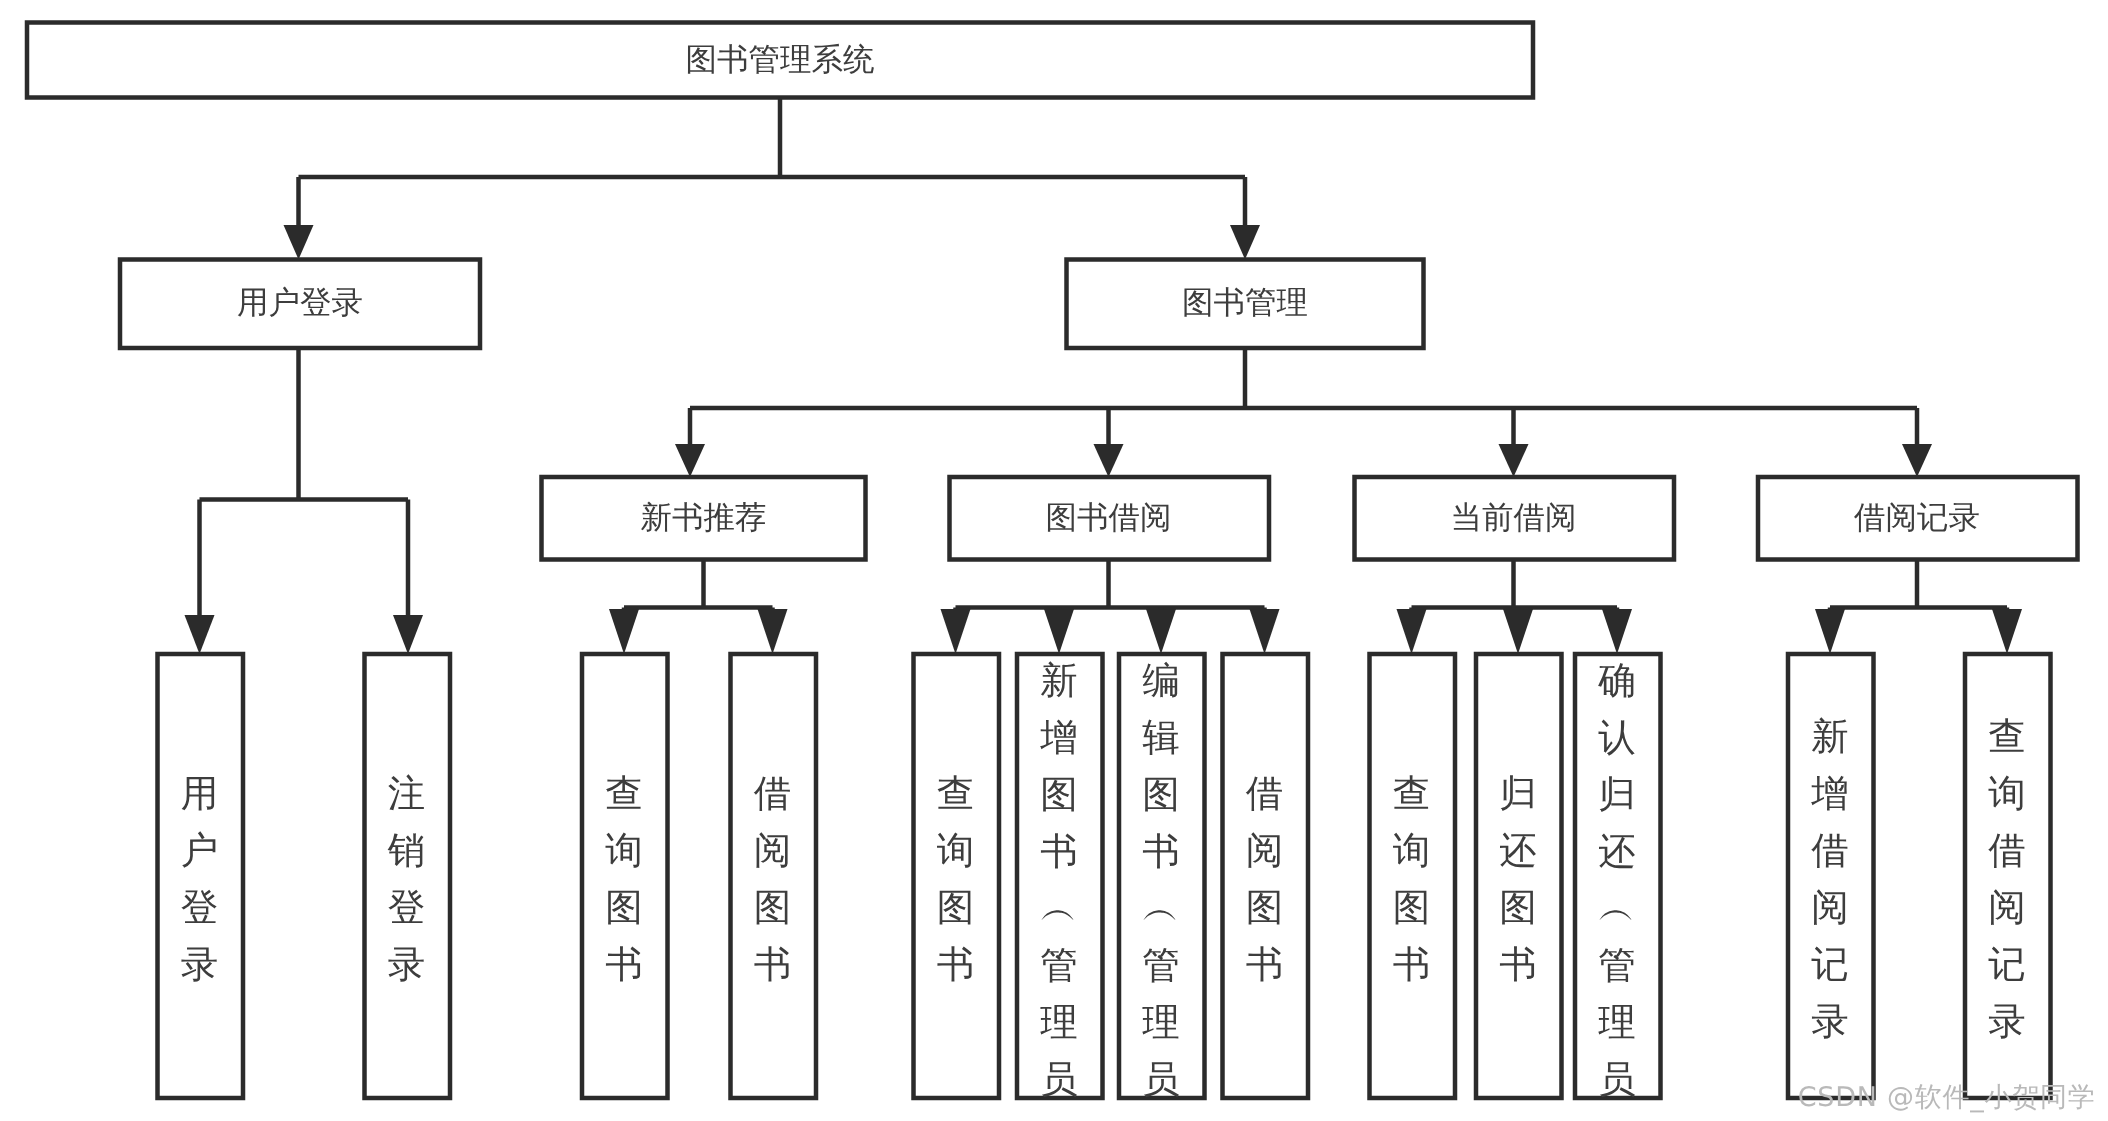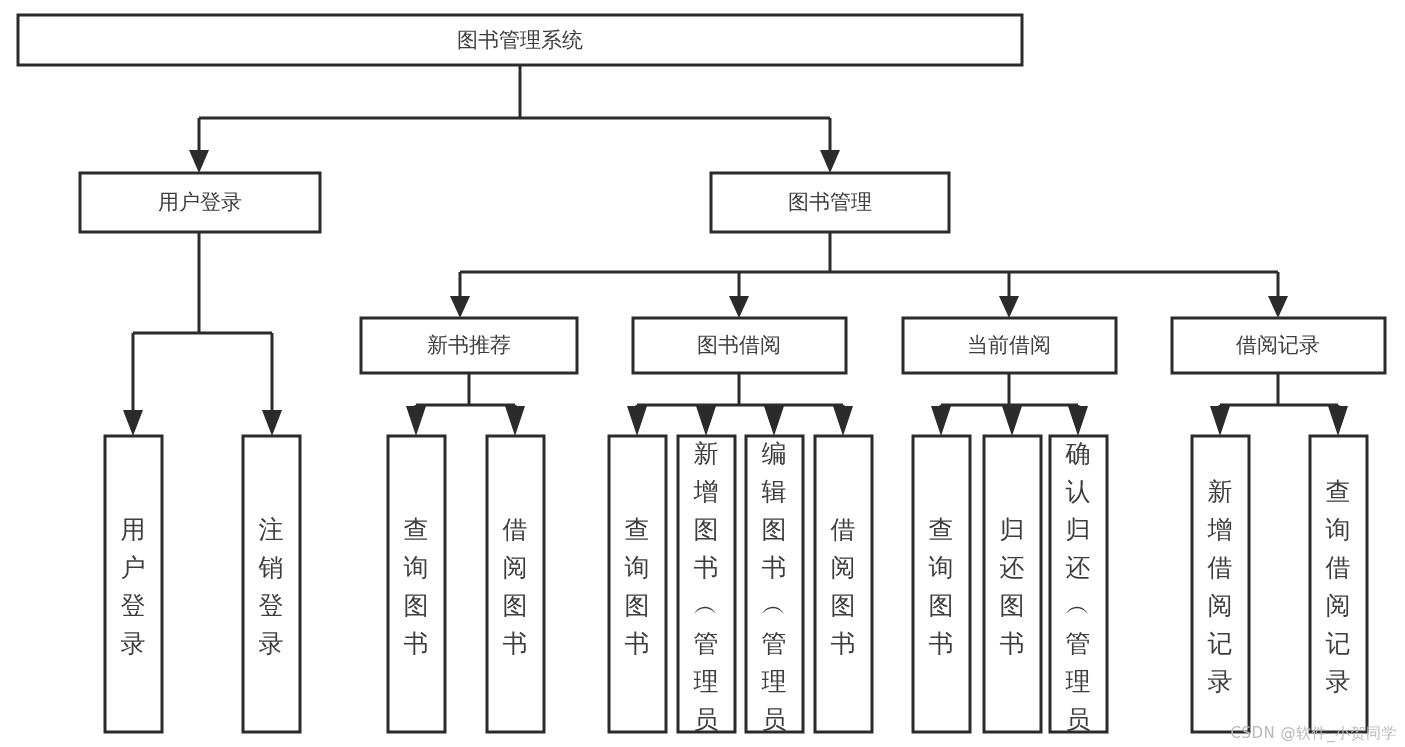--- a/index.html
+++ b/index.html
@@ -52,21 +52,21 @@
     fill: #3d3d3d;
     font-family: "DejaVu Sans", "Liberation Sans", sans-serif;
     font-size: 25px;
     text-anchor: middle;
   }
   .watermark {
     position: absolute;
     right: 8px;
     bottom: 4px;
     font-family: "DejaVu Sans", "Liberation Sans", sans-serif;
-    font-size: 15px;
+    font-size: 18px;
     color: #b9b9b9;
     letter-spacing: 0.5px;
     white-space: nowrap;
     pointer-events: none;
     text-align: right;
   }
 </style>
 </head>
 <body>
 

